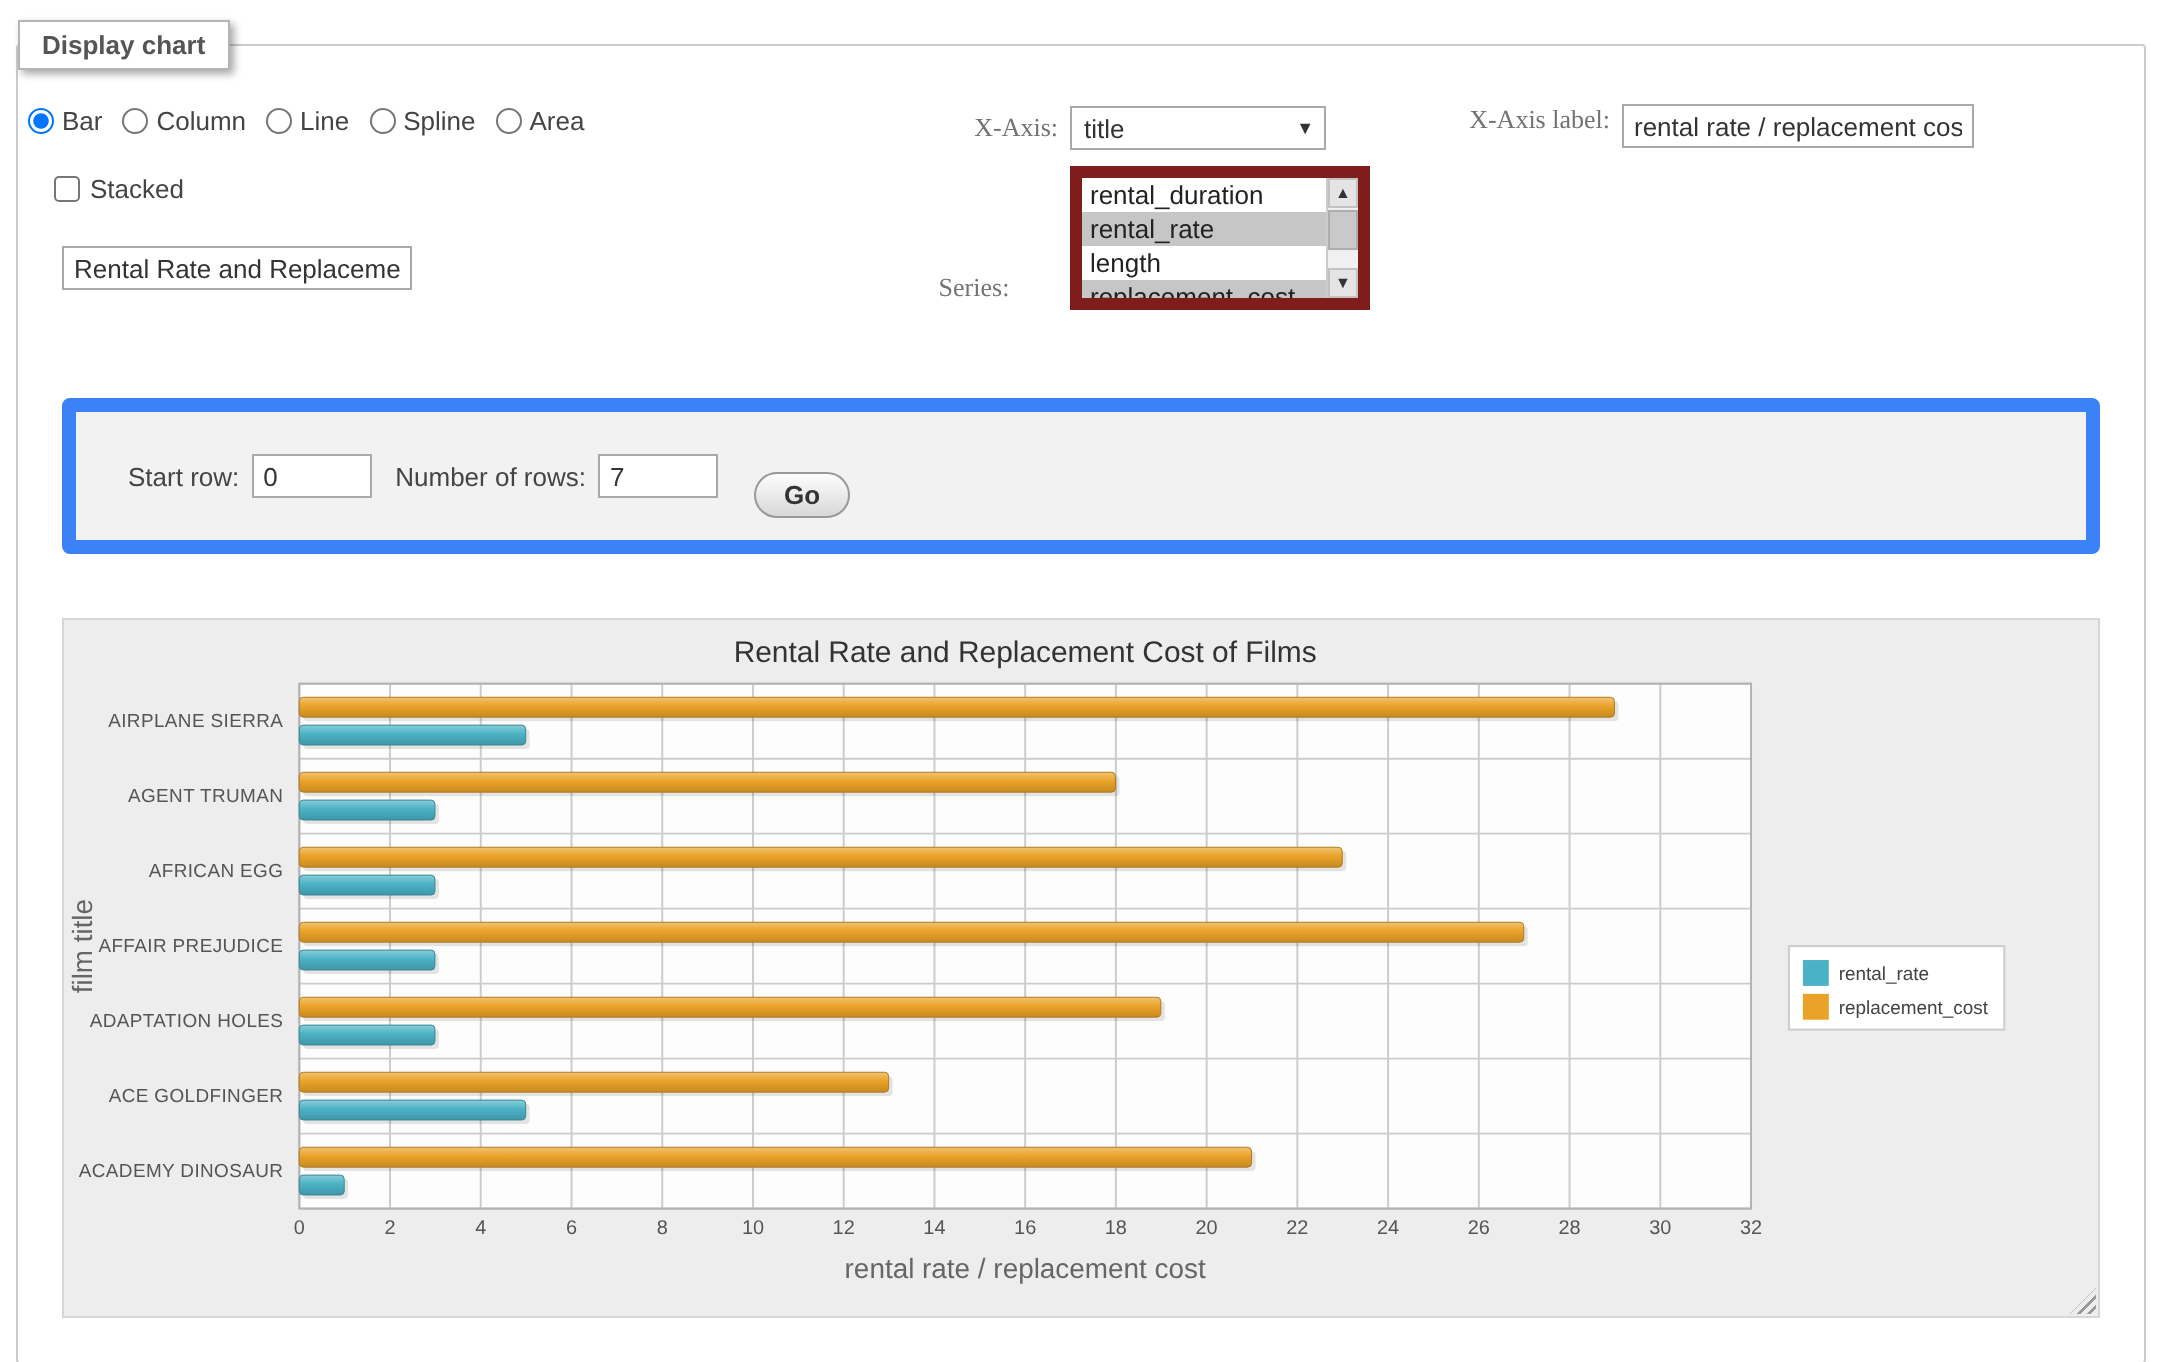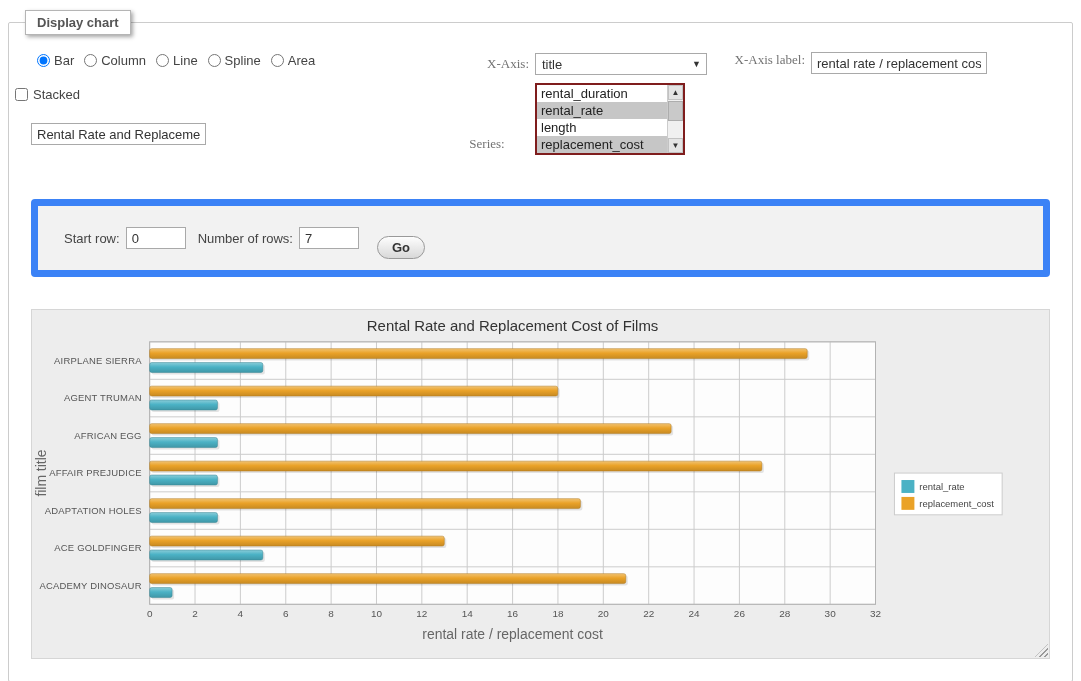--- a/index.html
+++ b/index.html
@@ -7,47 +7,47 @@
   body {
     width:1081px; min-height:681px;
     font-family:"Liberation Sans","DejaVu Sans",sans-serif;
     font-size:13px; color:#444;
   }
   .main-panel {
     margin:10px 8px 0 8px; border:1px solid #ccc; border-radius:2px;
     padding:0 0 22px 0; position:relative;
   }
   .main-legend {
-    margin-left:16px; background:#fff; border:1px solid #b5b5b5;
+    background:#fff; border:1px solid #b5b5b5;
     box-shadow:2px 2px 4px rgba(0,0,0,0.35); padding:4px 11px;
     font-weight:bold; font-size:13px; color:#555;
   }
   .form-area { position:relative; height:148px; }
-  .radio-row { position:absolute; left:28px; top:18px; display:flex; align-items:flex-end; }
+  .radio-row { position:absolute; left:5px; top:18px; display:flex; align-items:flex-end; }
   .radio-item { display:flex; align-items:center; margin-right:10px; cursor:default; }
   .radio-item input { margin:0 4px 0 0; }
-  .stacked-row { position:absolute; left:6px; top:52px; display:flex; align-items:center; }
+  .stacked-row { position:absolute; left:18px; top:52px; display:flex; align-items:center; }
   .stacked-row input { margin:0 5px 0 0; }
   input[type=text] {
     border:1px solid #a9a9a9; height:22px; padding:1px 5px;
     font-family:"Liberation Sans","DejaVu Sans",sans-serif; font-size:13px; color:#333; background:#fff;
   }
   .title-input { position:absolute; left:22px; top:88px; width:175px; }
   .field-label { display:inline-block; width:84px; text-align:right; margin-right:6px; color:#737373;font-family:Liberation Serif, serif; }
   .field-label.wide { width:96px; }
   .xaxis-row { position:absolute; left:436px; top:18px; display:flex; align-items:center; }
   .select-box {
-    width:172px; height:22px; border:1px solid #a9a9a9; background:#fff;
+    width:128px; height:22px; border:1px solid #a9a9a9; background:#fff;
     display:flex; align-items:center; justify-content:space-between;
     padding:0 5px 0 6px; cursor:default; color:#333;
   }
   .select-arrow { font-size:9px; color:#333; }
   .series-row { position:absolute; left:436px; top:48px; display:flex; align-items:flex-end; }
   .series-row .field-label { margin-bottom:3px;text-align:center; }
-  .listbox { width:150px; height:72px; border:2px solid #7f1d1d; background:#fff; display:flex; overflow:hidden; }
+  .listbox { width:150px; height:72px; border:6px solid #7f1d1d; background:#fff; display:flex; overflow:hidden; }
   .list-inner { flex:1; overflow:hidden; }
   .list-option { height:17px; line-height:17px; padding-left:4px; white-space:nowrap; color:#222; }
   .list-option.selected { background:#c6c6c6; }
   .list-scrollbar { width:16px; background:#f0f0f0; border-left:1px solid #ccc; display:flex; flex-direction:column; }
   .scroll-btn {
     height:15px; background:#e4e4e4; border:1px solid #c2c2c2;
     font-size:8px; line-height:13px; text-align:center; color:#333; cursor:pointer;
   }
   .scroll-track { flex:1; position:relative; background:#f0f0f0; }
   .scroll-thumb { position:absolute; top:1px; left:0; right:0; height:20px; background:#c9c9c9; border:1px solid #adadad; }

